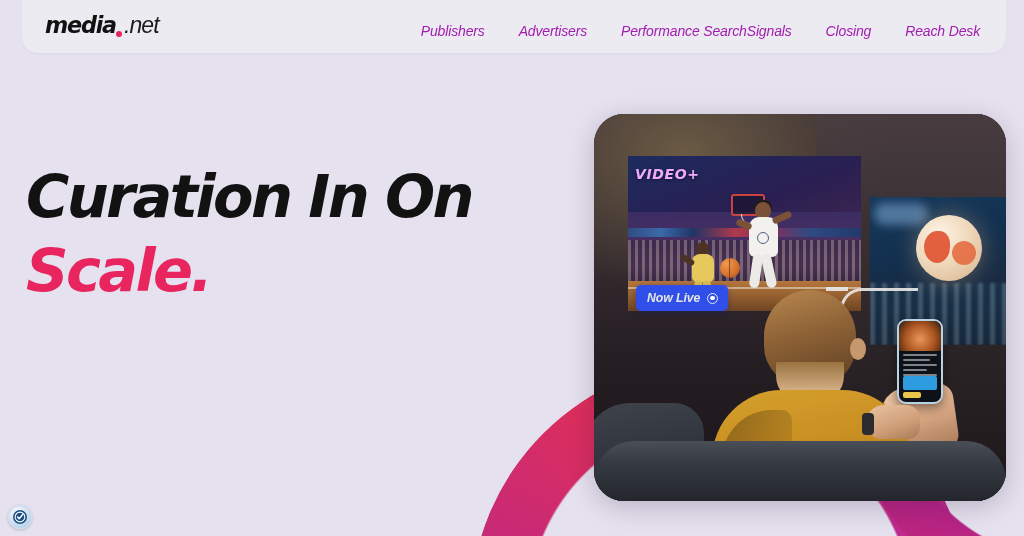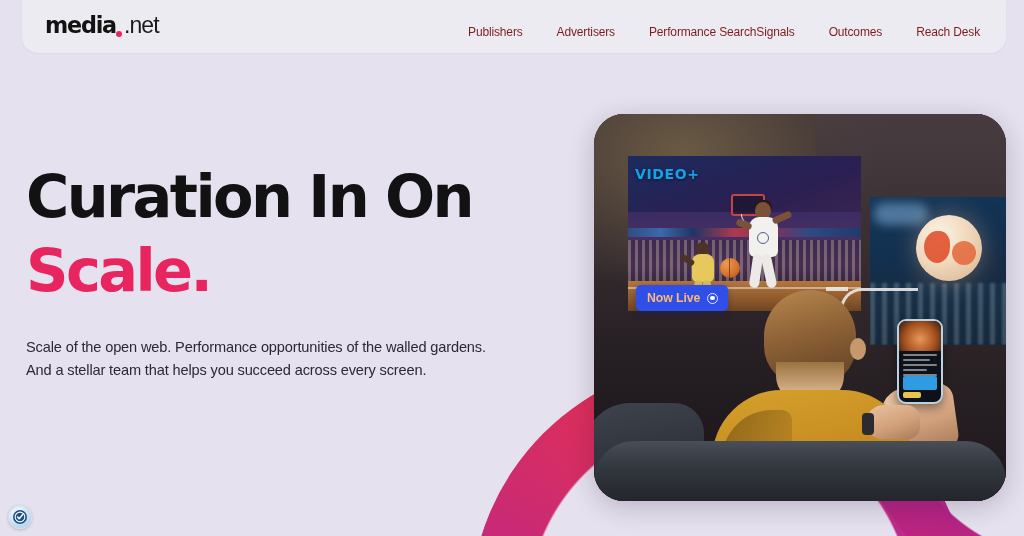--- a/index.html
+++ b/index.html
@@ -3,21 +3,21 @@
 <meta charset="utf-8">
 <style>
   * { margin:0; padding:0; box-sizing:border-box; }
   html, body {
     width:1024px; height:536px;
     overflow:hidden;
     background:#e5e1ee;
     font-family:"Liberation Sans", sans-serif;
     -webkit-font-smoothing:antialiased;
   }
-  .page { position:relative; width:1024px; height:536px; overflow:hidden; background:#e5e1ee; }
+  .page { position:relative; width:1024px; height:536px; overflow:hidden; background:#e5e1ee;font-style:italic; }
 
   
   .ring-wrap{
     position:absolute; left:470px; top:360px;
     width:560px; height:420px;
     overflow:hidden; pointer-events:none;
   }
   .ring{
     position:absolute; left:0; top:0;
     width:500px; height:500px;
@@ -60,21 +60,21 @@
     background:#e8255f; margin:0 2px 0 -1px;
     align-self:flex-end; margin-bottom:2px;
   }
   .logo .lg-net{
     font-family:"Liberation Sans", sans-serif;
     font-weight:400; font-size:23px; color:#1b1b1b;
     letter-spacing:-.9px;
   }
   .nav{ display:flex; align-items:center; gap:34px; }
   .nav a{
-    font-size:12px; color:#7f1d1d; text-decoration:none;
+    font-size:14px; color:#a21caf; text-decoration:none;
     letter-spacing:-.15px; white-space:nowrap;
   }
 
   
   .hero-copy{ position:absolute; left:26px; top:160px; width:560px; z-index:10; }
   .headline{
     font-family:"DejaVu Sans", sans-serif;
     font-weight:bold;
     font-size:59px; line-height:74px;
     letter-spacing:-2.6px; color:#121212;
@@ -175,27 +175,27 @@
   .pl-yellow .legR{ position:absolute; left:18px; top:38px; width:8px; height:24px; border-radius:4px; background:#dcc255; transform:rotate(-8deg); }
   .ball-tv{
     position:absolute; left:92px; top:102px; width:20px; height:20px; border-radius:50%;
     background:radial-gradient(circle at 34% 30%, #f09a4e 0%, #d4702a 60%, #9c4d1b 100%);
   }
   .ball-tv:after{ content:""; position:absolute; left:9px; top:0; width:1.4px; height:20px; background:rgba(60,25,10,.55); }
 
   .video-label{
     position:absolute; left:41px; top:52px;
     font-family:"DejaVu Sans", sans-serif;
-    font-weight:bold; font-size:14px; color:#0ea5e9;
+    font-weight:bold; font-size:14px; color:#f0abfc;
     letter-spacing:.6px; z-index:6;
     text-shadow:0 1px 3px rgba(0,0,0,.5);
   }
   .now-live{
     position:absolute; left:42px; top:171px;
-    background:#2f4fe8; color:#fdba74;
+    background:#2f4fe8; color:#e5e5e5;
     border-radius:5px; padding:6px 10px 6px 11px;
     font-size:12.3px; font-weight:bold; letter-spacing:-.1px;
     display:flex; align-items:center; gap:7px; z-index:8;
     box-shadow:0 2px 6px rgba(20,30,110,.4);
   }
   .now-live .dot-ring{
     width:11px; height:11px; border-radius:50%;
     border:1.6px solid rgba(255,255,255,.85);
     display:inline-block; position:relative;
   }
@@ -362,34 +362,30 @@
   <div class="header">
     <div class="logo">
       <span class="lg-media">media</span>
       <span class="lg-dot"></span>
       <span class="lg-net">.net</span>
     </div>
     <div class="nav">
       <a href="#">Publishers</a>
       <a href="#">Advertisers</a>
       <a href="#">Performance SearchSignals</a>
-      <a href="#">Outcomes</a>
+      <a href="#">Closing</a>
       <a href="#">Reach Desk</a>
     </div>
   </div>
 
   <div class="hero-copy">
     <h1 class="headline">
       <span>Curation In On</span><br>
       <span class="accent">Scale.</span>
     </h1>
-    <p class="sub">
-      <span>Scale of the open web. Performance opportunities of the walled gardens.</span><br>
-      <span>And a stellar team that helps you succeed across every screen.</span>
-    </p>
   </div>
 
   <div class="hero-card">
     <div class="room"></div>
     <div class="wall-right"></div>
 
     <div class="tv2">
       <div class="glow"></div>
       <div class="blur-crowd"></div>
       <div class="ball"></div>

